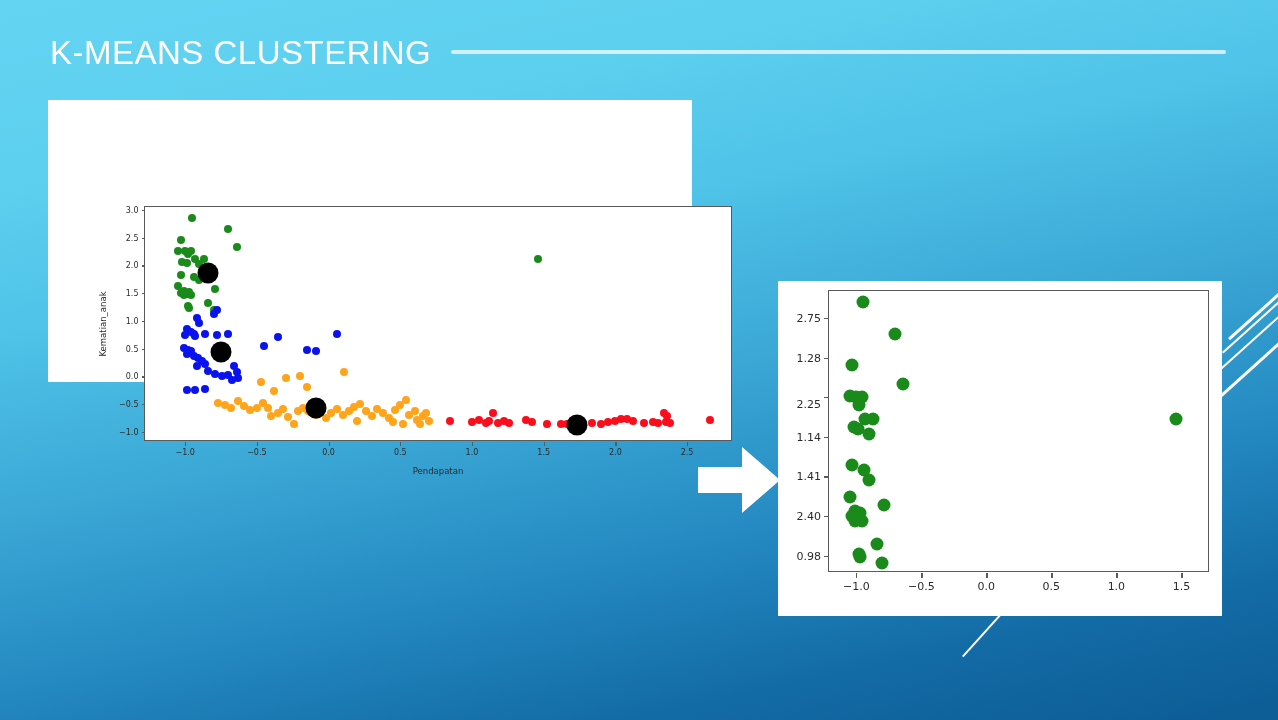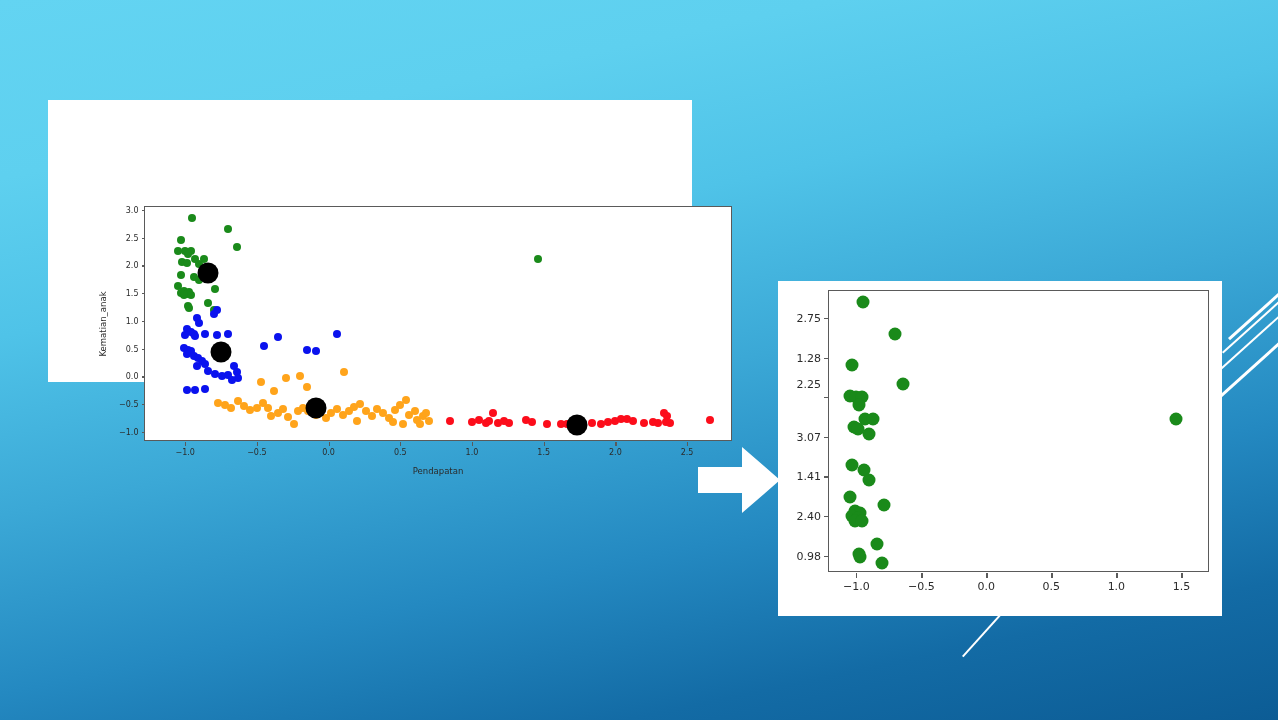--- a/index.html
+++ b/index.html
@@ -129,20 +129,24 @@
 <div id="slide">
 
   <div id="deco-lines">
       <div class="deco-line" style="left: 1228px; top: 338px; width: 120px; height: 3px; transform: rotate(-42deg);"></div>
       <div class="deco-line" style="left: 1222px; top: 352px; width: 130px; height: 2.2px; transform: rotate(-42deg);"></div>
       <div class="deco-line" style="left: 1216px; top: 372px; width: 145px; height: 2.2px; transform: rotate(-42deg);"></div>
       <div class="deco-line" style="left: 1212px; top: 402px; width: 110px; height: 3.4px; transform: rotate(-42deg);"></div>
       <div class="deco-line" style="left: 962px; top: 656px; width: 100px; height: 1.6px; transform: rotate(-48deg);"></div>
     </div>
 
+  <div id="title-row">
+    <div id="page-title">K-MEANS CLUSTERING</div>
+    <div id="title-rule"></div>
+  </div>
 
   <div id="main-chart-card" class="chart-card">
     <div id="main-plot" class="plot">
         <div class="pt" style="left: 47.3268px; top: 11.1111px; width: 8px; height: 8px; background: rgb(26, 138, 26);"></div>
         <div class="pt" style="left: 83.1805px; top: 22.2222px; width: 8px; height: 8px; background: rgb(26, 138, 26);"></div>
         <div class="pt" style="left: 91.7854px; top: 40px; width: 8px; height: 8px; background: rgb(26, 138, 26);"></div>
         <div class="pt" style="left: 35.8537px; top: 33.3333px; width: 8px; height: 8px; background: rgb(26, 138, 26);"></div>
         <div class="pt" style="left: 32.9854px; top: 43.8889px; width: 8px; height: 8px; background: rgb(26, 138, 26);"></div>
         <div class="pt" style="left: 40.1561px; top: 44.4444px; width: 8px; height: 8px; background: rgb(26, 138, 26);"></div>
         <div class="pt" style="left: 45.8927px; top: 44.4444px; width: 8px; height: 8px; background: rgb(26, 138, 26);"></div>
@@ -378,23 +382,23 @@
       <div class="ticklabel" style="left: 287.375px; top: 289px; transform: translateX(-50%); font-size: 11px;">1.0</div>
       <div class="tick" style="left: 352.392px; top: 282px; width: 1.2px; height: 5px;"></div>
       <div class="ticklabel" style="left: 352.392px; top: 289px; transform: translateX(-50%); font-size: 11px;">1.5</div>
       <div class="tick" style="left: -5px; top: 264.573px; width: 5px; height: 1.2px;"></div>
       <div class="ticklabel" style="left: -8px; top: 264.573px; transform: translate(-100%, -50%); font-size: 11px;">0.98</div>
       <div class="tick" style="left: -5px; top: 224.966px; width: 5px; height: 1.2px;"></div>
       <div class="ticklabel" style="left: -8px; top: 224.966px; transform: translate(-100%, -50%); font-size: 11px;">2.40</div>
       <div class="tick" style="left: -5px; top: 185.36px; width: 5px; height: 1.2px;"></div>
       <div class="ticklabel" style="left: -8px; top: 185.36px; transform: translate(-100%, -50%); font-size: 11px;">1.41</div>
       <div class="tick" style="left: -5px; top: 145.753px; width: 5px; height: 1.2px;"></div>
-      <div class="ticklabel" style="left: -8px; top: 145.753px; transform: translate(-100%, -50%); font-size: 11px;">3.07</div>
+      <div class="ticklabel" style="left: -8px; top: 145.753px; transform: translate(-100%, -50%); font-size: 11px;">1.14</div>
       <div class="tick" style="left: -5px; top: 106.146px; width: 5px; height: 1.2px;"></div>
-      <div class="ticklabel" style="left: -8px; top: 93px; transform: translate(-100%, -50%); font-size: 11px;">2.25</div>
+      <div class="ticklabel" style="left: -8px; top: 113px; transform: translate(-100%, -50%); font-size: 11px;">2.25</div>
       <div class="tick" style="left: -5px; top: 66.5393px; width: 5px; height: 1.2px;"></div>
       <div class="ticklabel" style="left: -8px; top: 66.5393px; transform: translate(-100%, -50%); font-size: 11px;">1.28</div>
       <div class="tick" style="left: -5px; top: 26.9326px; width: 5px; height: 1.2px;"></div>
       <div class="ticklabel" style="left: -8px; top: 26.9326px; transform: translate(-100%, -50%); font-size: 11px;">2.75</div>
     </div>
 
 
 </div>
 
 </body></html>

